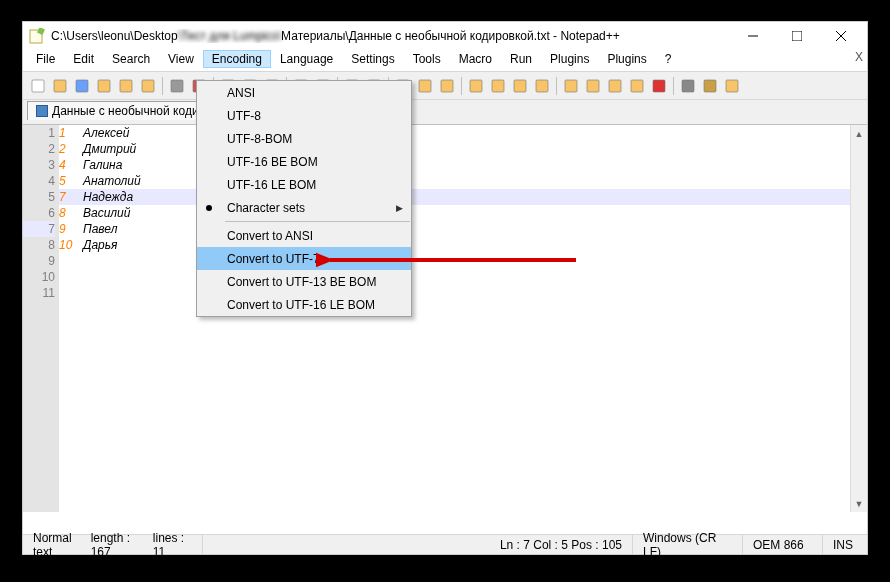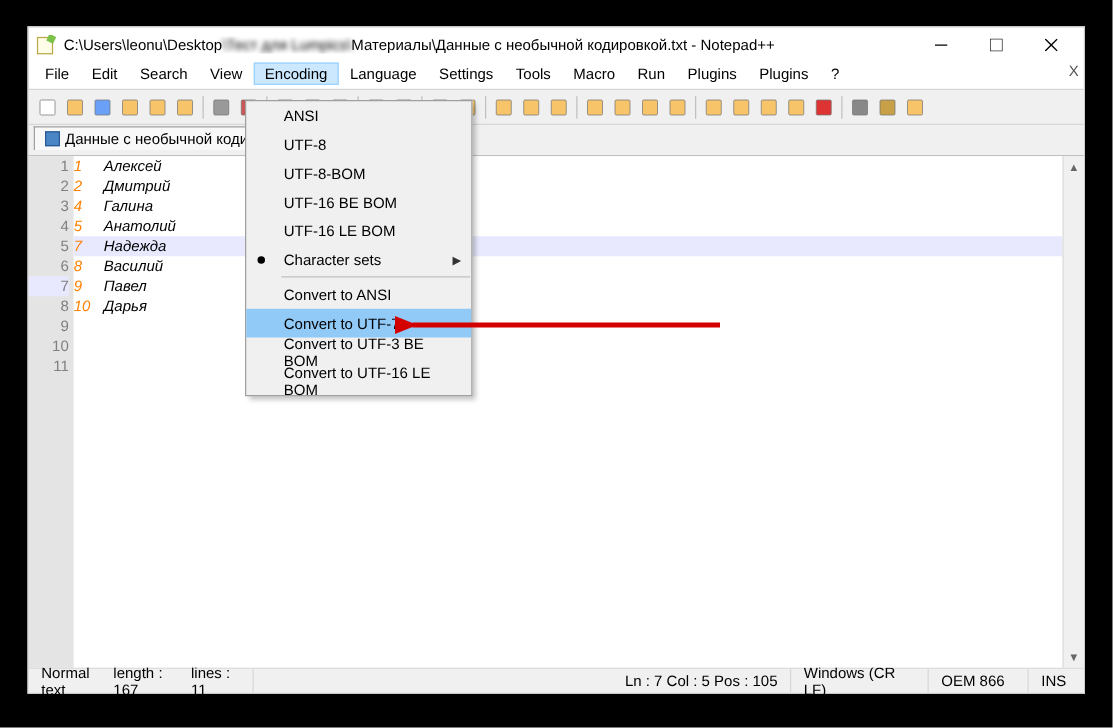--- a/index.html
+++ b/index.html
@@ -20,23 +20,23 @@
 .tab { background: #f8f8f8; border: 1px solid #a0a0a0; border-bottom: none; padding: 2px 8px; display: flex; align-items: center; gap: 4px; }
 .tab .tab-icon { width: 12px; height: 12px; background: #4a86c5; border: 1px solid #2a5a95; }
 .editor-wrap { flex: 1; display: flex; border-top: 1px solid #c0c0c0; position: relative; }
 .gutter-ln { width: 36px; background: #e4e4e4; color: #808080; text-align: right; padding-right: 4px; }
 .content { flex: 1; background: #fff; font-family: Consolas, monospace; font-style: italic; }
 .row { height: 16px; line-height: 16px; }
 .row.active { background: #e8e8ff; }
 .content .ncell { color: #ff8000; display: inline-block; width: 24px; }
 .scroll-v { width: 17px; background: #f0f0f0; border-left: 1px solid #ddd; position: relative; }
 .scroll-arrow { position: absolute; left: 0; right: 0; height: 17px; display: flex; align-items: center; justify-content: center; color: #666; font-size: 9px; }
-.statusbar { height: 20px; background: #f0f0f0; border-top: 1px solid #d7d7d7; display: flex; align-items: center; font-size: 12px; }
+.statusbar { height: 20px; background: #f0f0f0; border-top: 1px solid #d7d7d7; display: flex; align-items: center; font-size: 12px; margin-top: 22px; }
 .statusbar .cell { padding: 0 10px; border-right: 1px solid #d7d7d7; height: 100%; display: flex; align-items: center; }
-.dropdown { position: absolute; left: 196px; top: 80px; width: 182px; background: #f0f0f0; border: 1px solid #a0a0a0; box-shadow: 3px 3px 4px rgba(0,0,0,0.25); z-index: 20; }
+.dropdown { position: absolute; left: 196px; top: 80px; width: 216px; background: #f0f0f0; border: 1px solid #a0a0a0; box-shadow: 3px 3px 4px rgba(0,0,0,0.25); z-index: 20; }
 .dd-item { height: 23px; display: flex; align-items: center; padding-left: 30px; padding-right: 20px; position: relative; cursor: default; }
 .dd-item.hl { background: #91c9f7; }
 .dd-item .bullet { position: absolute; left: 9px; width: 6px; height: 6px; background: #000; border-radius: 50%; }
 .dd-item .arrow { position: absolute; right: 8px; font-size: 9px; color: #333; }
 .dd-sep { height: 1px; background: #c0c0c0; margin: 2px 1px 2px 28px; }
 .red-arrow { position: absolute; left: 316px; top: 252px; width: 262px; height: 16px; z-index: 30; pointer-events: none; }
 .blur { filter: blur(2.2px); display: inline-block; }
 svg { display: block; }
 </style>
 </head>
@@ -328,21 +328,21 @@
       <span class="arrow">▶</span>
     </div>
     <div class="dd-sep"></div>
     <div class="dd-item">
       <span>Convert to ANSI</span>
     </div>
     <div class="dd-item hl">
       <span>Convert to UTF-7</span>
     </div>
     <div class="dd-item">
-      <span>Convert to UTF-3 BE BOM</span>
+      <span>Convert to UTF-13 BE BOM</span>
     </div>
     <div class="dd-item">
       <span>Convert to UTF-16 LE BOM</span>
     </div>
   </div>
 
 <svg class="red-arrow" width="262" height="16">
   <defs>
       <marker id="ah" markerWidth="10" markerHeight="8" refX="1" refY="4" orient="auto">
         <polygon points="10,0 0,4 10,8" fill="#d40000"></polygon>

